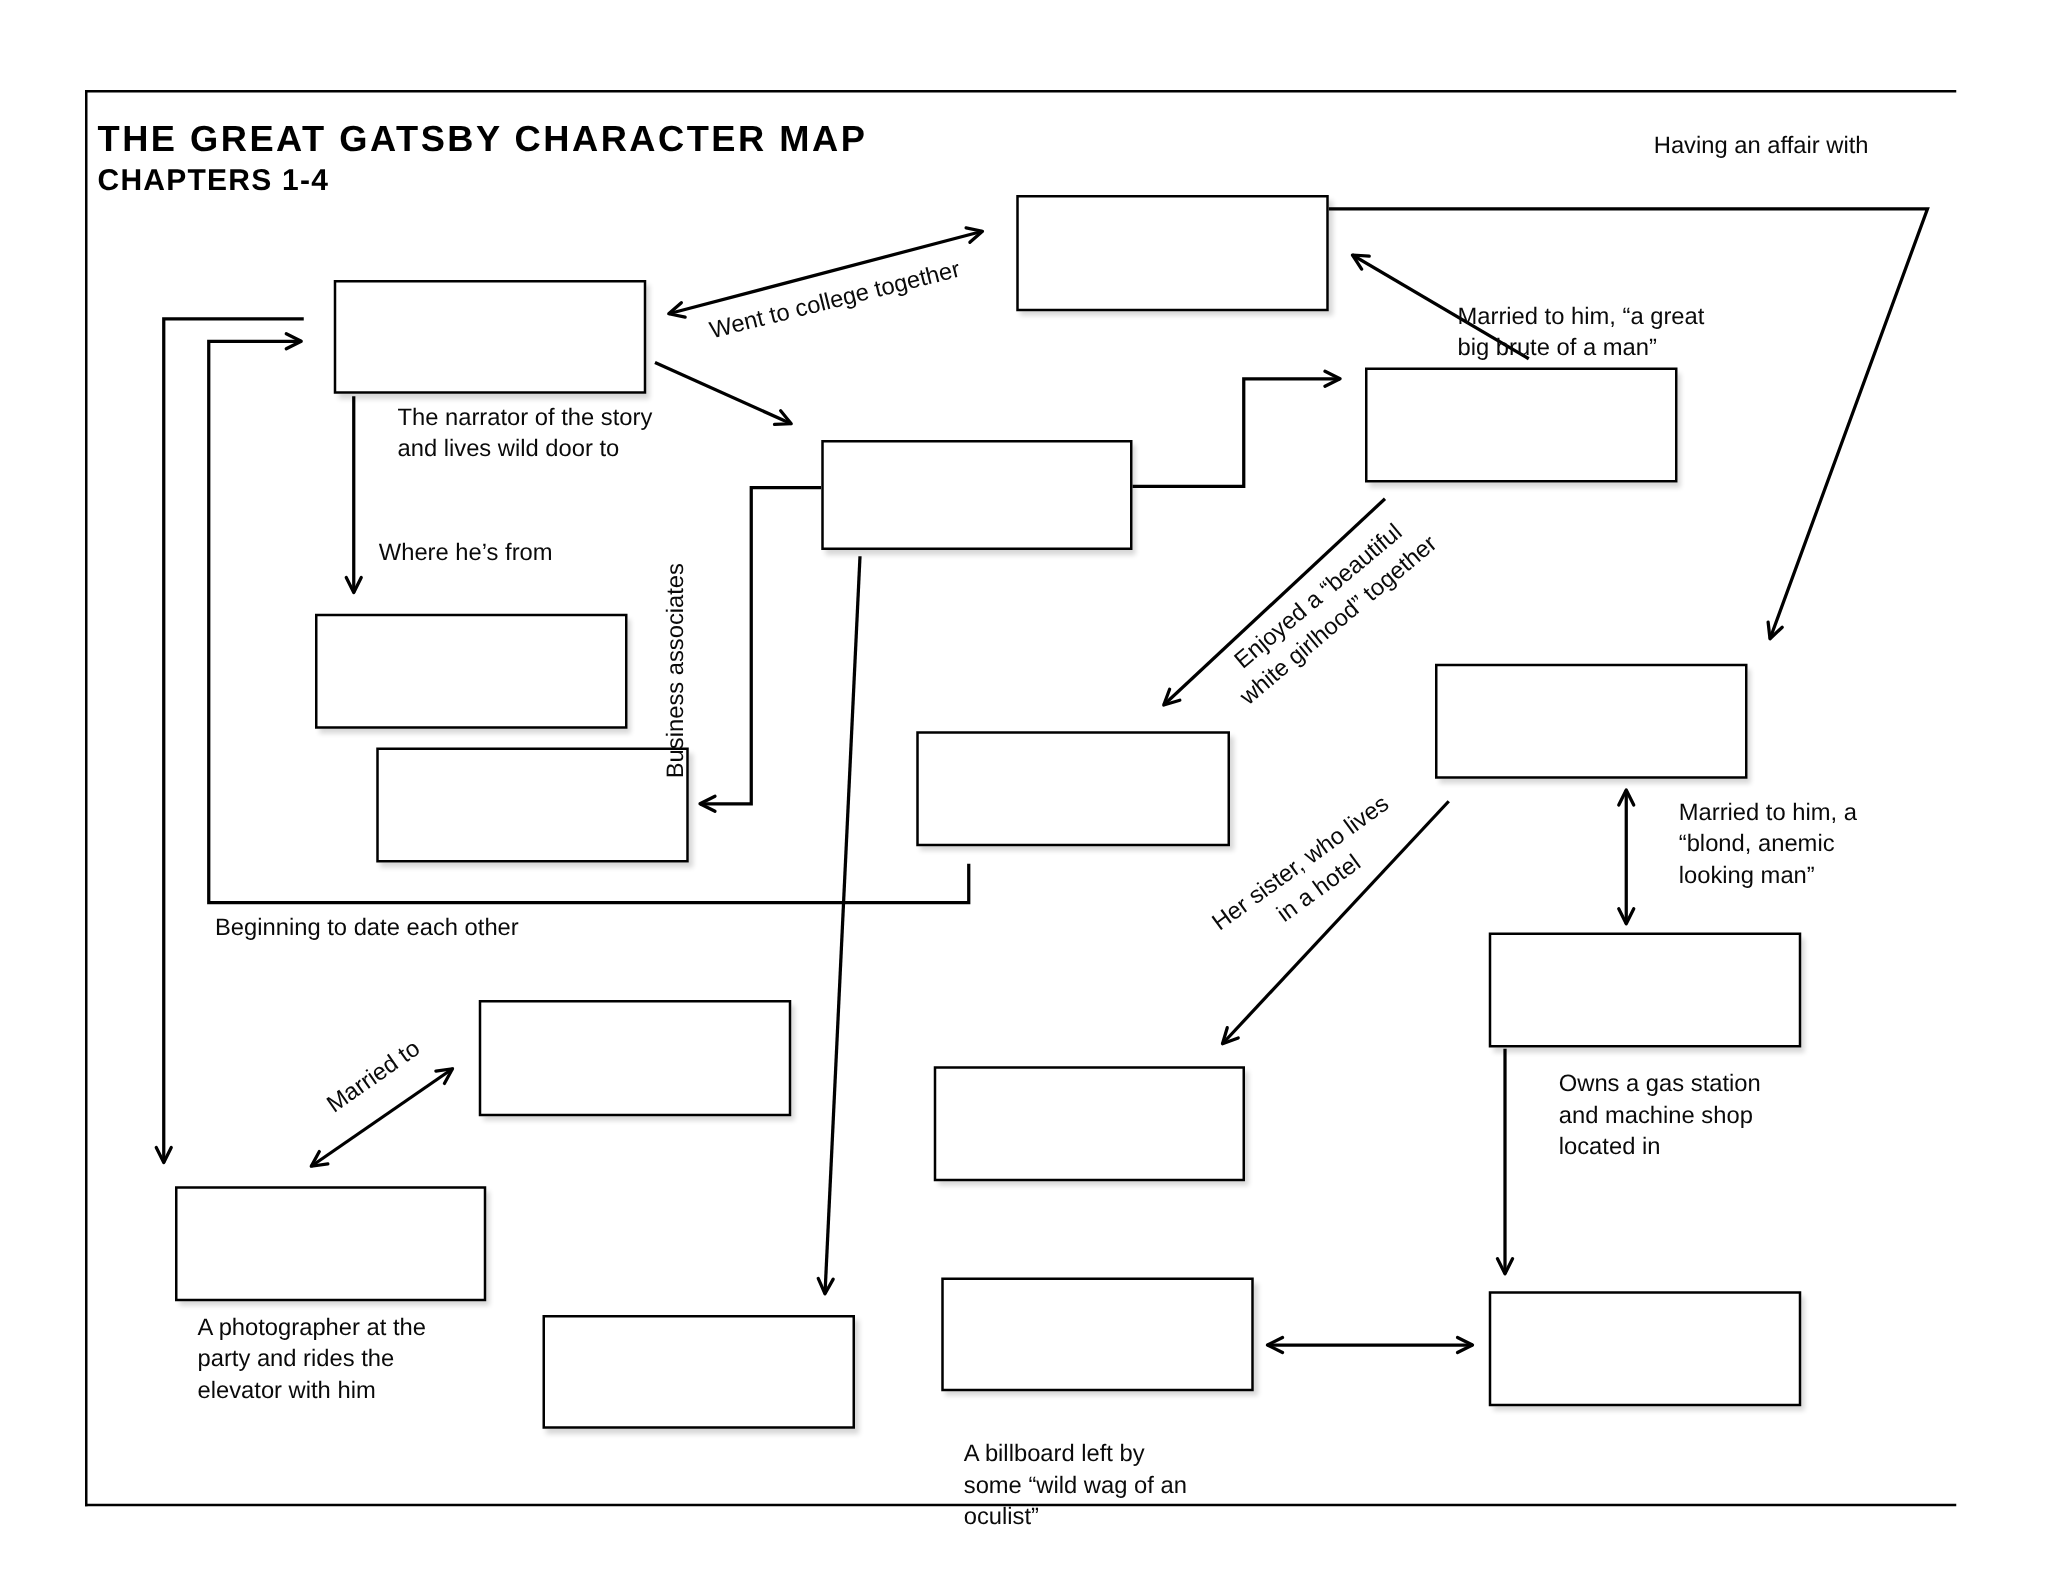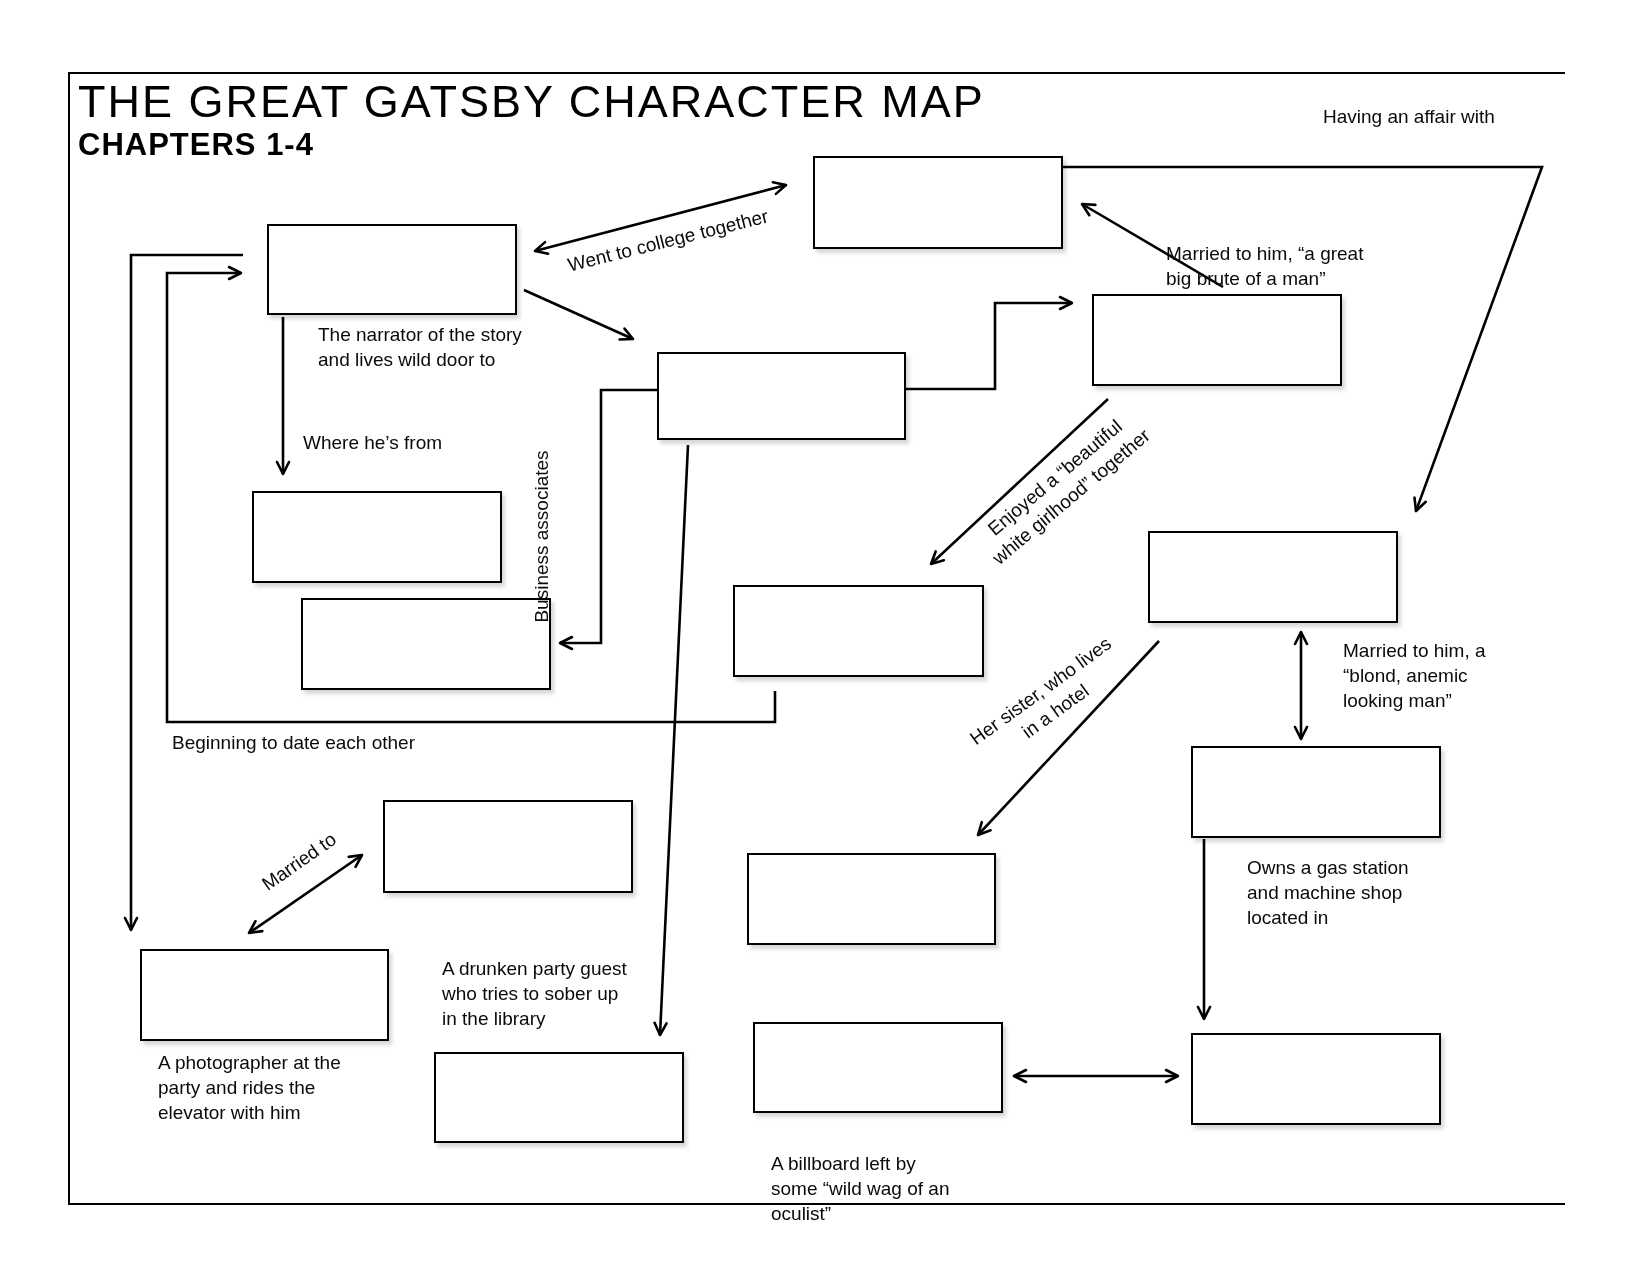--- a/index.html
+++ b/index.html
@@ -12,22 +12,22 @@
     border-top:2px solid #000;border-left:2px solid #000;border-bottom:2px solid #000;
   }
   #arrows{position:absolute;left:0;top:0;width:1651px;height:1275px;}
   #arrows path{stroke:#000;stroke-width:2.6;fill:none;}
   .cbox{
     position:absolute;background:#fff;border:2.4px solid #000;
     box-shadow:3px 4px 4px rgba(0,0,0,0.16);
   }
   .lbl{position:absolute;font-size:19px;line-height:25px;white-space:pre-line;color:#0a0a0a;}
   .ctr{text-align:center;}
-  .ttl{position:absolute;left:78px;top:78px;font-size:45px;line-height:48px;font-weight:normal;letter-spacing:2px;}
-  .sub{position:absolute;left:78px;top:128px;font-size:31px;line-height:34px;font-weight:bold;letter-spacing:1px;}
+  .ttl{position:absolute;left:78px;top:88px;font-size:29px;line-height:48px;font-weight:bold;letter-spacing:2px;}
+  .sub{position:absolute;left:78px;top:128px;font-size:24px;line-height:34px;font-weight:bold;letter-spacing:1px;}
 
   
   .b-nick{left:267px;top:224px;width:246px;height:87px;}
   .b-tom{left:813px;top:156px;width:246px;height:89px;}
   .b-daisy{left:1092px;top:294px;width:246px;height:88px;}
   .b-gatsby{left:657px;top:352px;width:245px;height:84px;}
   .b-midwest{left:252px;top:491px;width:246px;height:88px;}
   .b-wolfsheim{left:301px;top:598px;width:246px;height:88px;}
   .b-jordan{left:733px;top:585px;width:247px;height:88px;}
   .b-myrtle{left:1148px;top:531px;width:246px;height:88px;}
@@ -123,20 +123,17 @@
   <div class="lbl l-college ctr">Went to college together</div>
   <div class="lbl l-blond">Married to him, a
 “blond, anemic
 looking man”</div>
   <div class="lbl l-gas">Owns a gas station
 and machine shop
 located in</div>
   <div class="lbl l-photog">A photographer at the
 party and rides the
 elevator with him</div>
-  <div class="lbl l-drunk">A drunken party guest
-who tries to sober up
-in the library</div>
   <div class="lbl l-oculist">A billboard left by
 some “wild wag of an
 oculist”</div>
 
 </div>
 
 </body></html>

